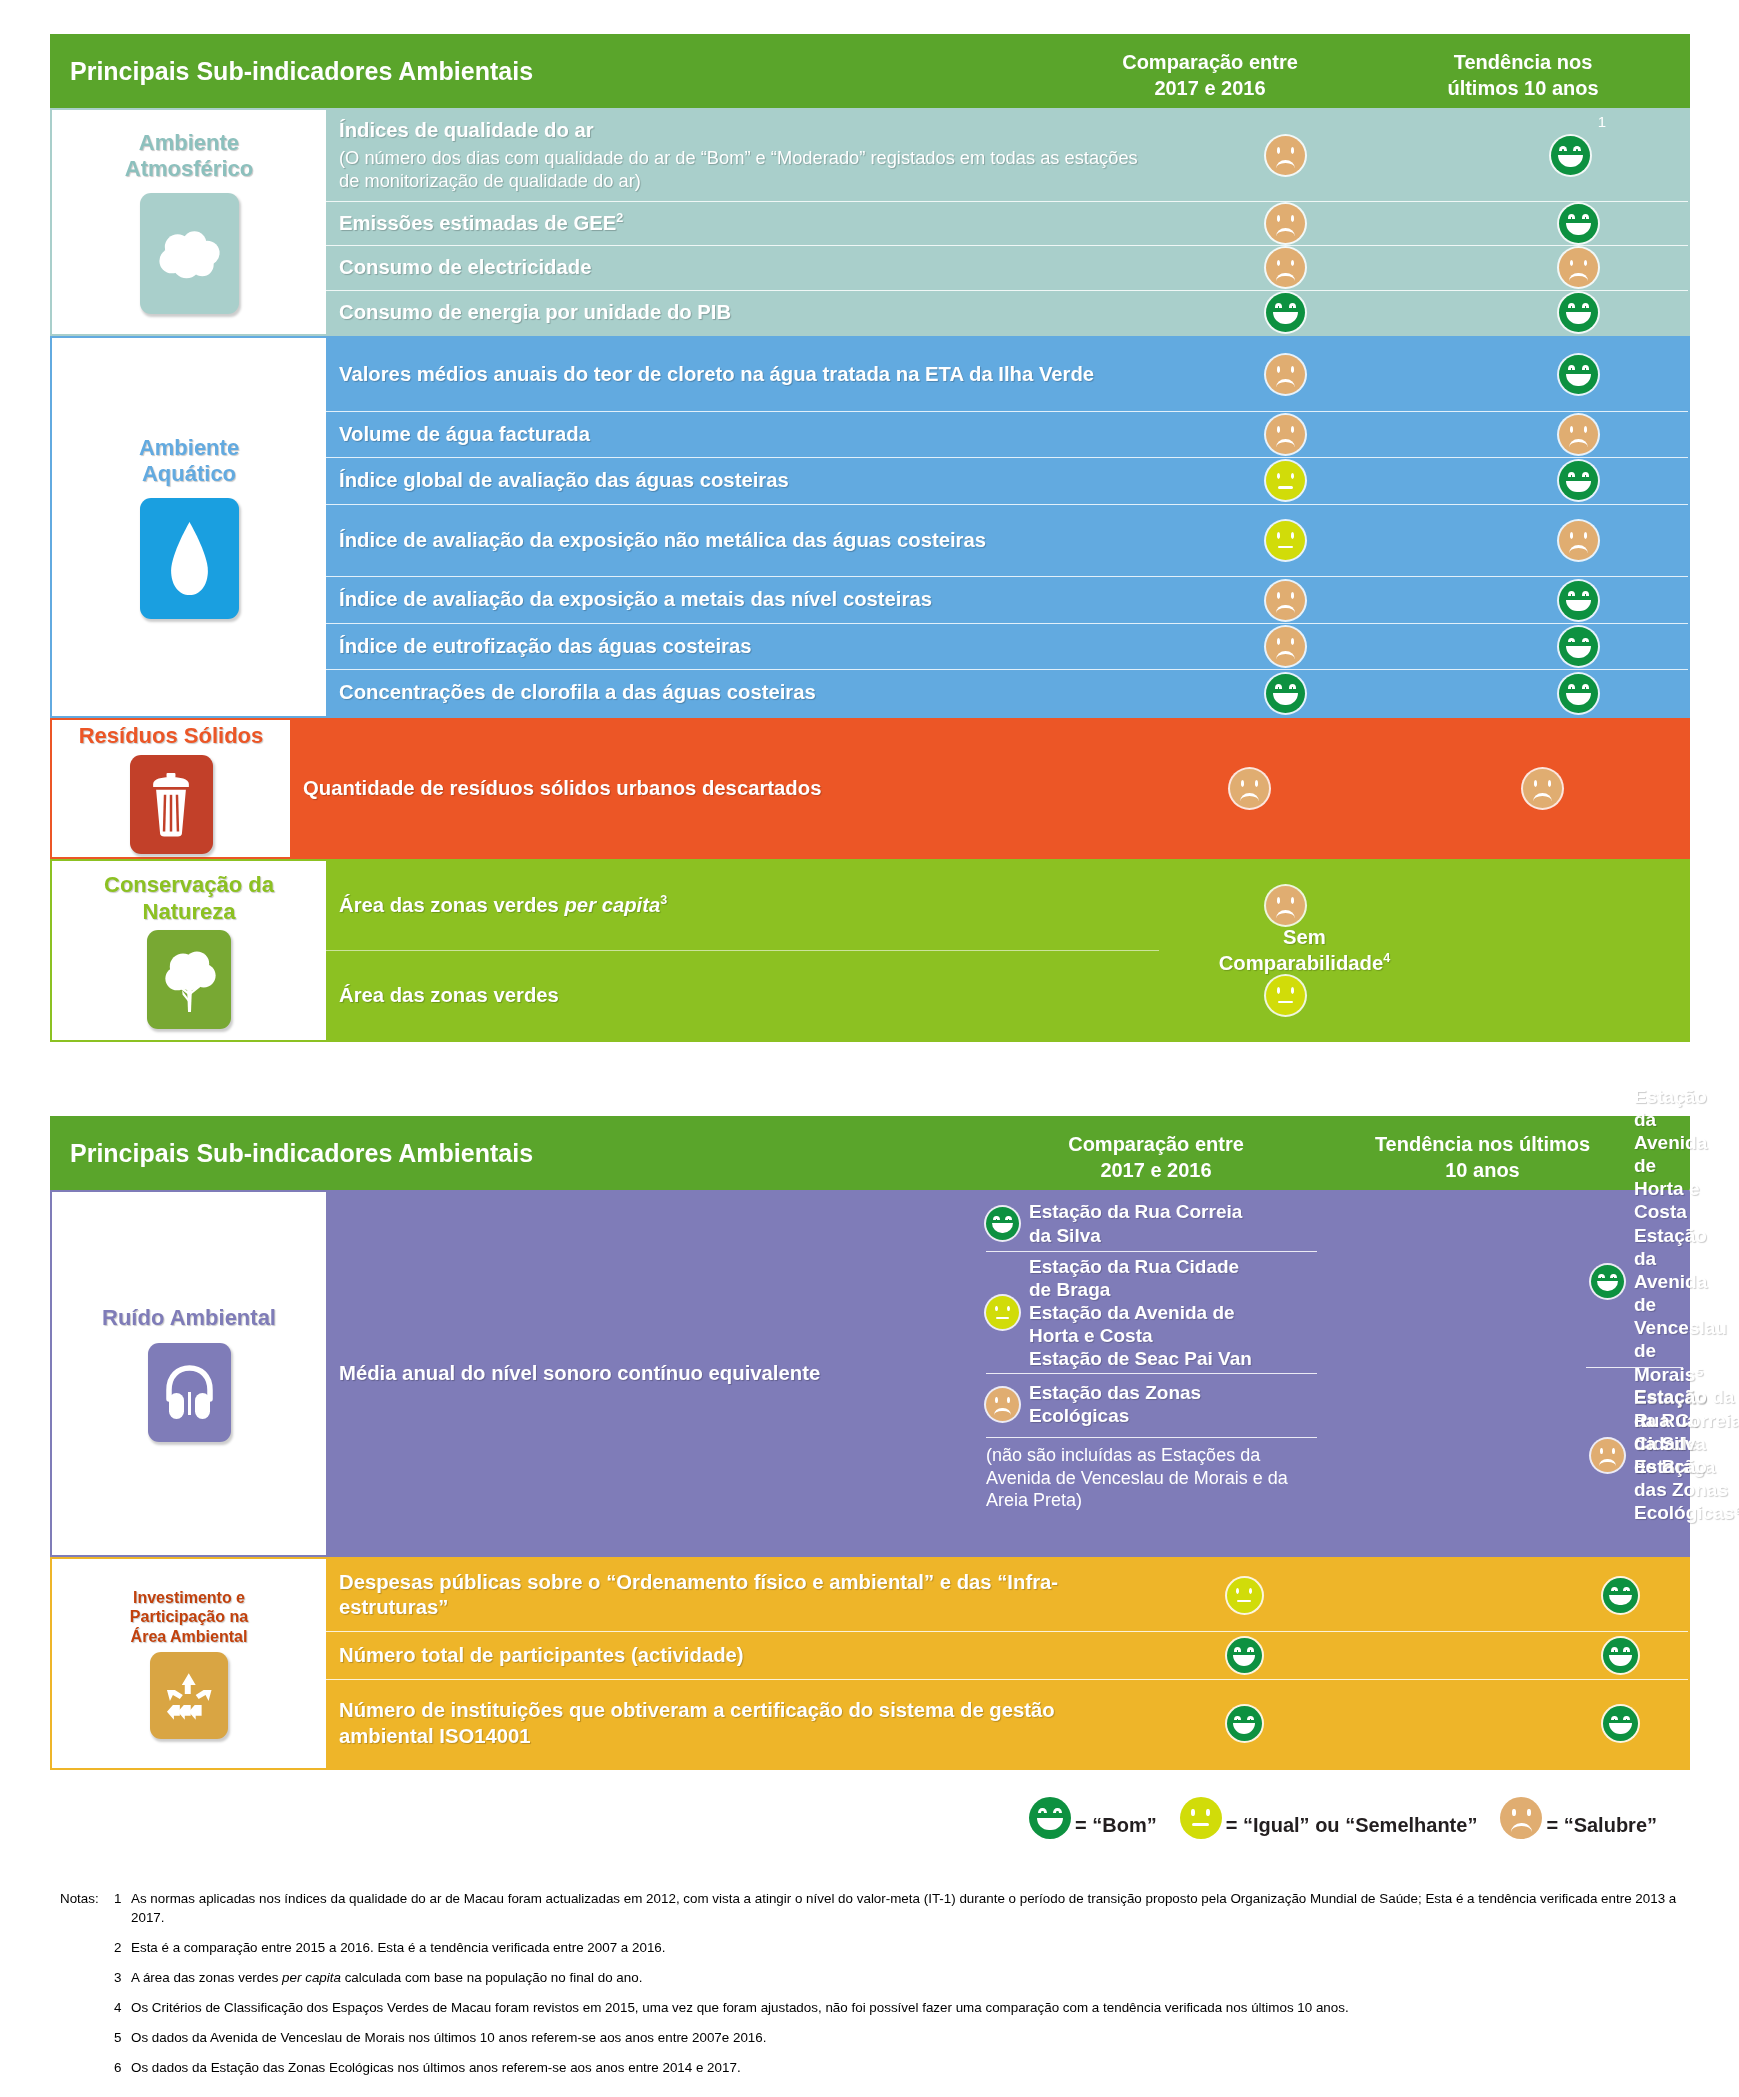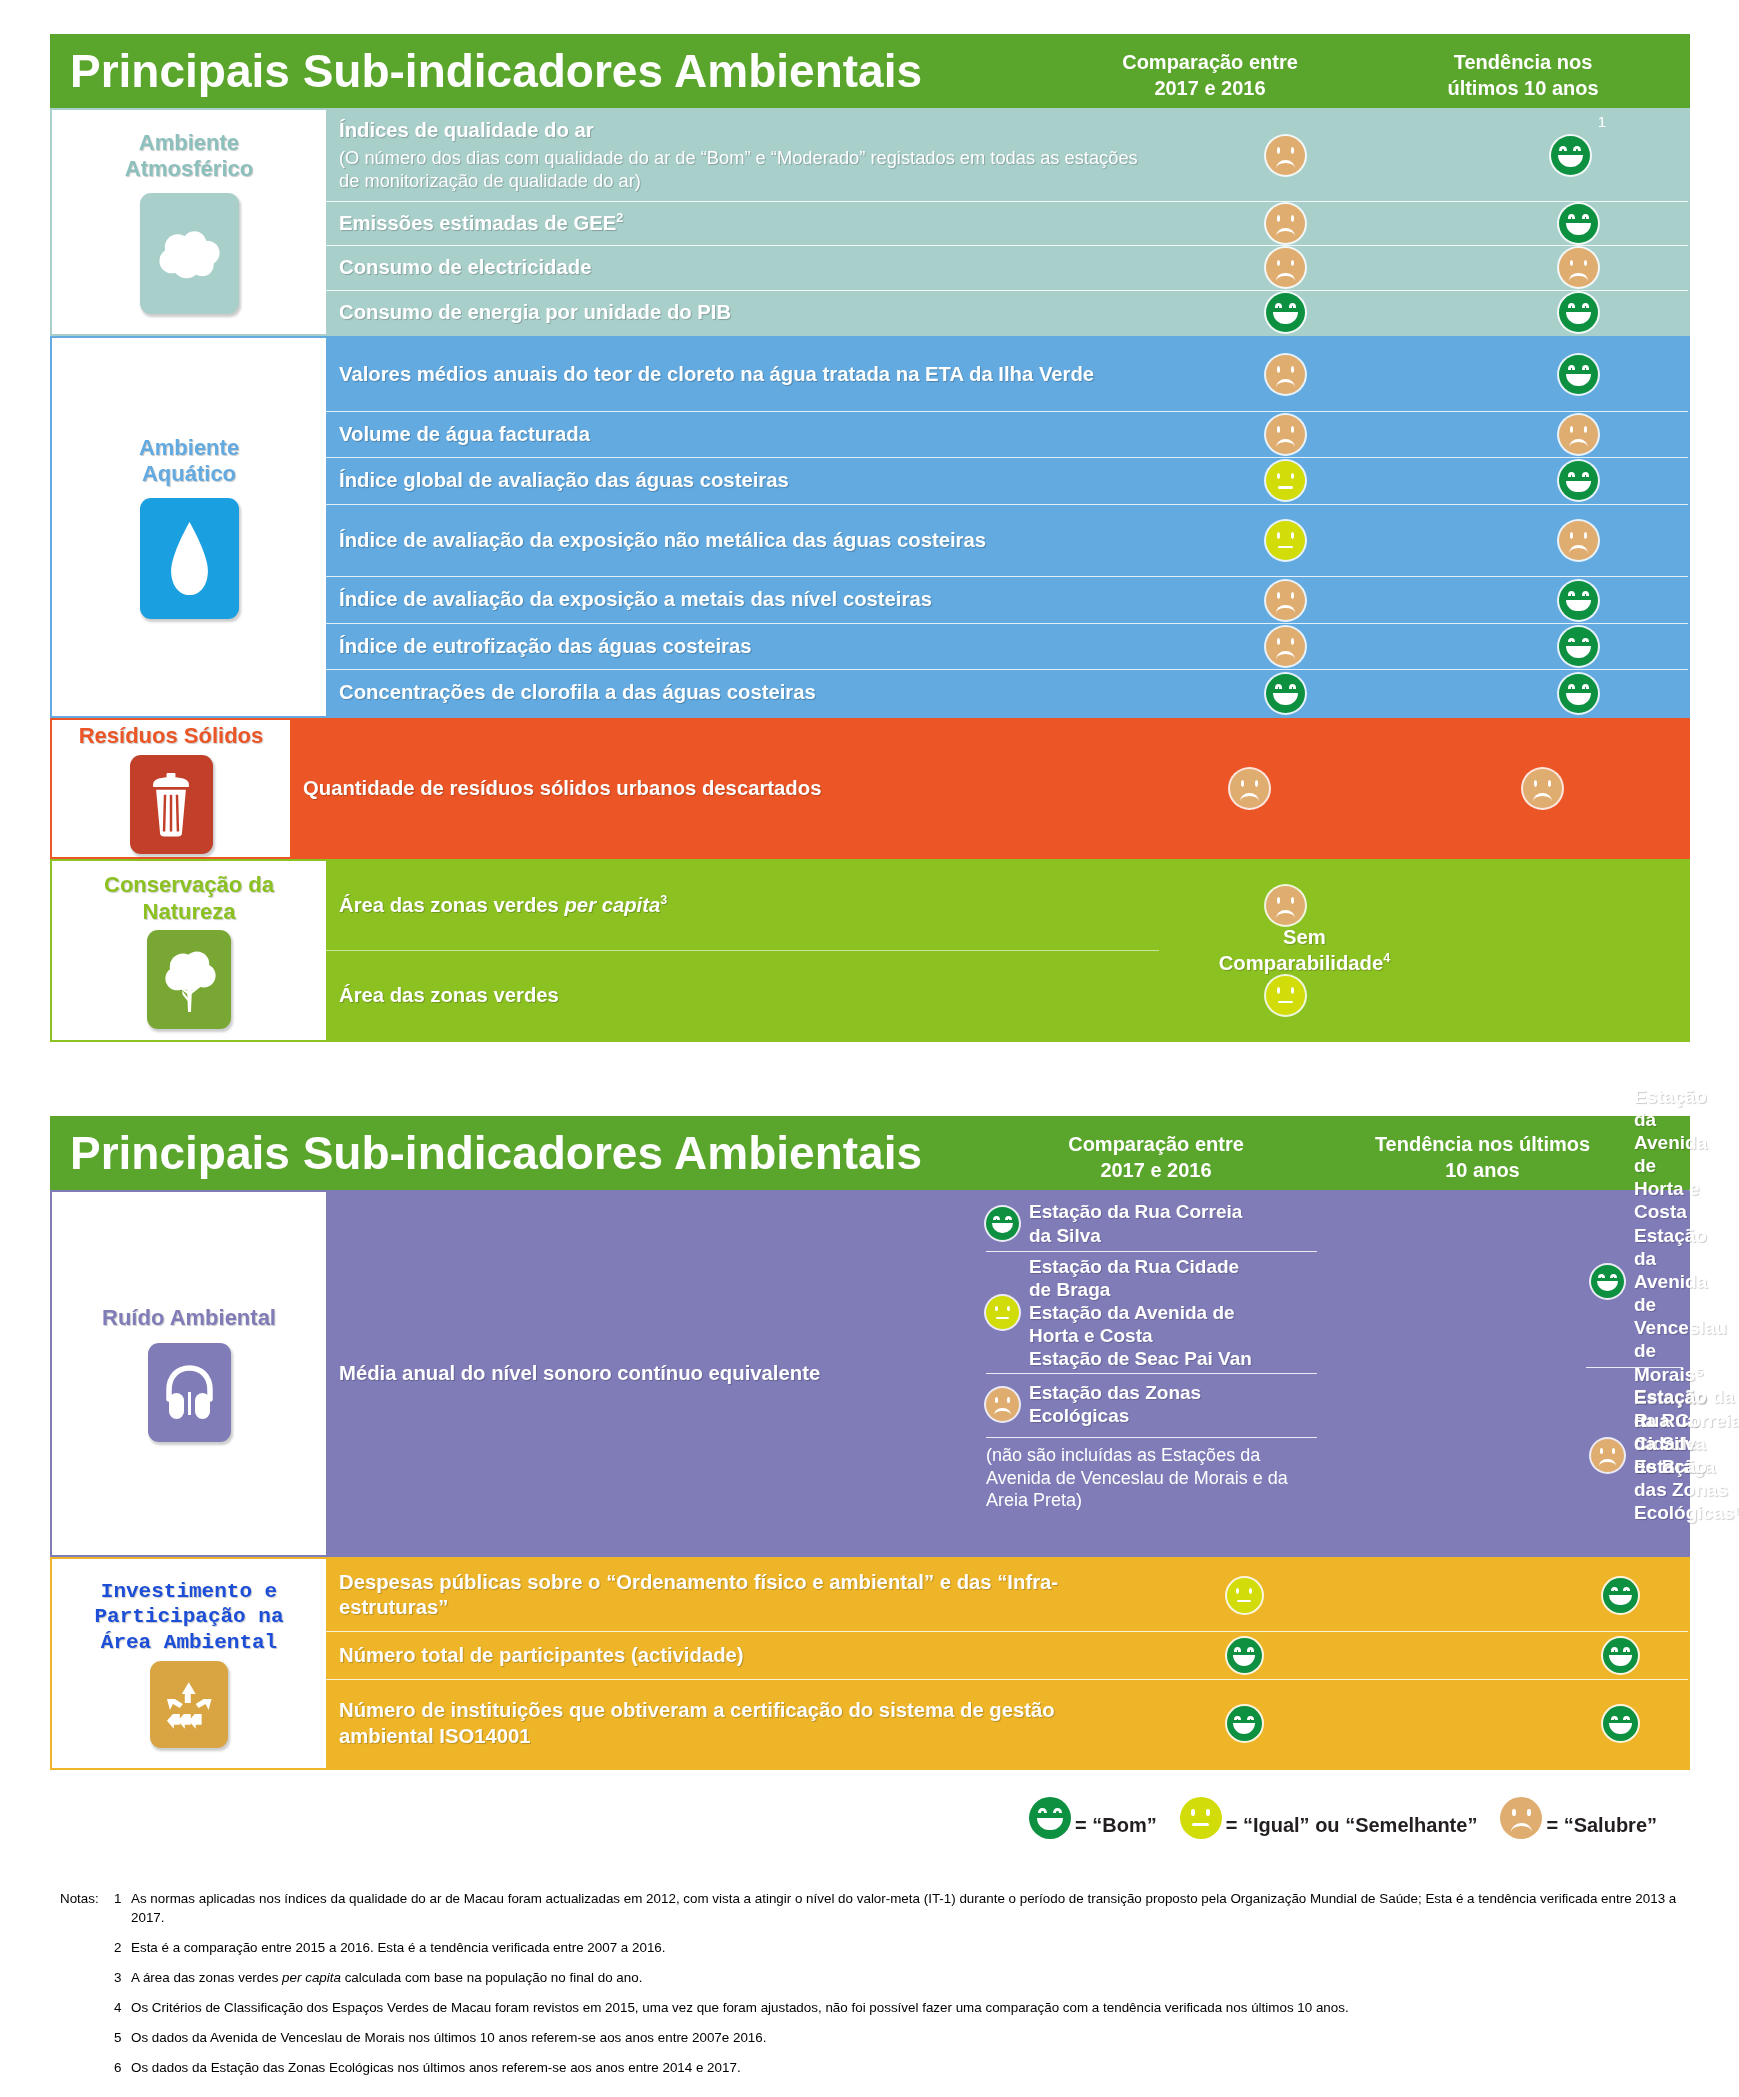--- a/index.html
+++ b/index.html
@@ -17,21 +17,21 @@
   .tbl { position:absolute; }
 
   .hdr {
     background: #5aa52b;
     display: flex;
     align-items: center;
     color: #ffffff;
     position: relative;
   }
   .hdr-title {
-    font-size: 46px;
+    font-size: 25px;
     font-weight: bold;
     white-space: nowrap;
   }
   .hdr-col {
     font-size: 20px;
     font-weight: bold;
     text-align: center;
     line-height: 1.32;
     position: absolute;
   }
@@ -654,21 +654,21 @@
               <span>Ecológicas⁶</span>
             </div>
           </div>
         </div>
       </div>
     </div>
   </div>
 
   <div class="section" style="width:1640px; height:213px; background:#eeb529; border:2.5px solid #eeb529;">
     <div class="lblcol" style="width:274px;">
-      <div class="lbltext" style="color:#1d4ed8; font-size:21px;font-family:Liberation Mono, monospace;">
+      <div class="lbltext" style="color:#c2410c; font-size:16px;">
         <span>Investimento e</span><br>
         <span>Participação na</span><br>
         <span>Área Ambiental</span>
       </div>
       <div class="iconbox" style="width:78px;height:87px;background:#d9a543; margin-top:6px;">
         <svg width="52" height="55" viewBox="0 0 105 110" aria-hidden="true">
           <g fill="#ffffff">
             <path d="M52 10 L66 34 L56 34 L56 52 L44 52 L44 34 L38 34 Z"></path>
             <path d="M24 44 L40 54 L34 62 L20 54 L14 66 L8 44 Z"></path>
             <path d="M82 44 L66 54 L72 62 L86 54 L92 66 L98 44 Z"></path>

